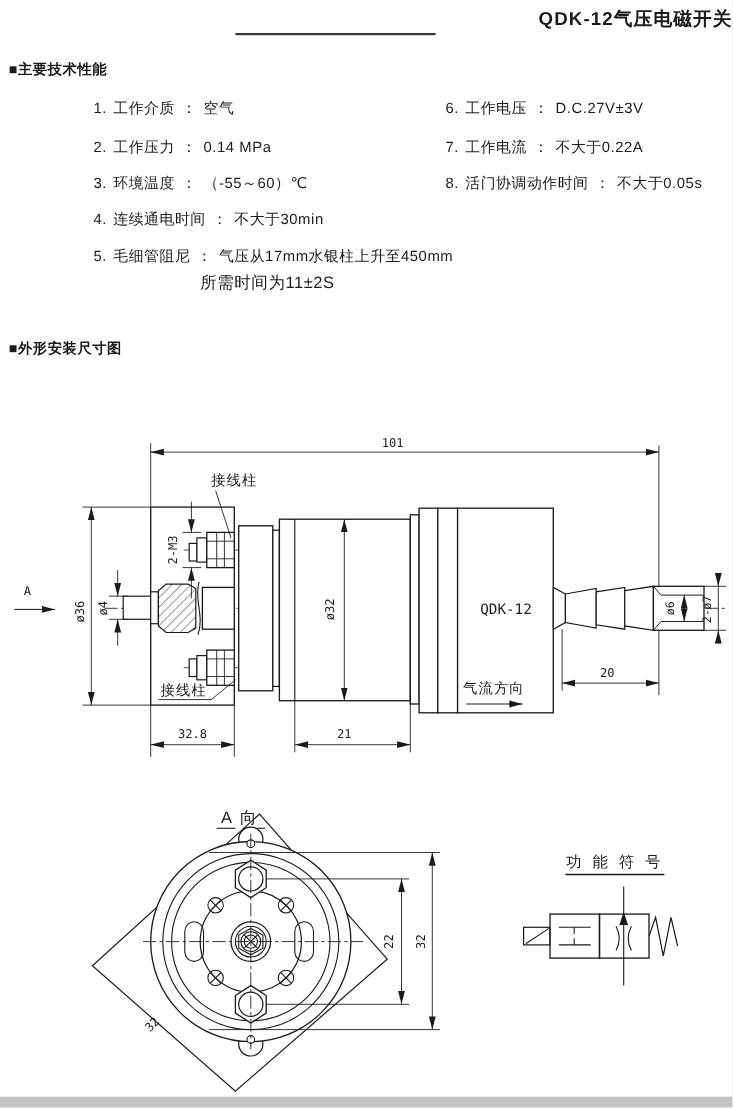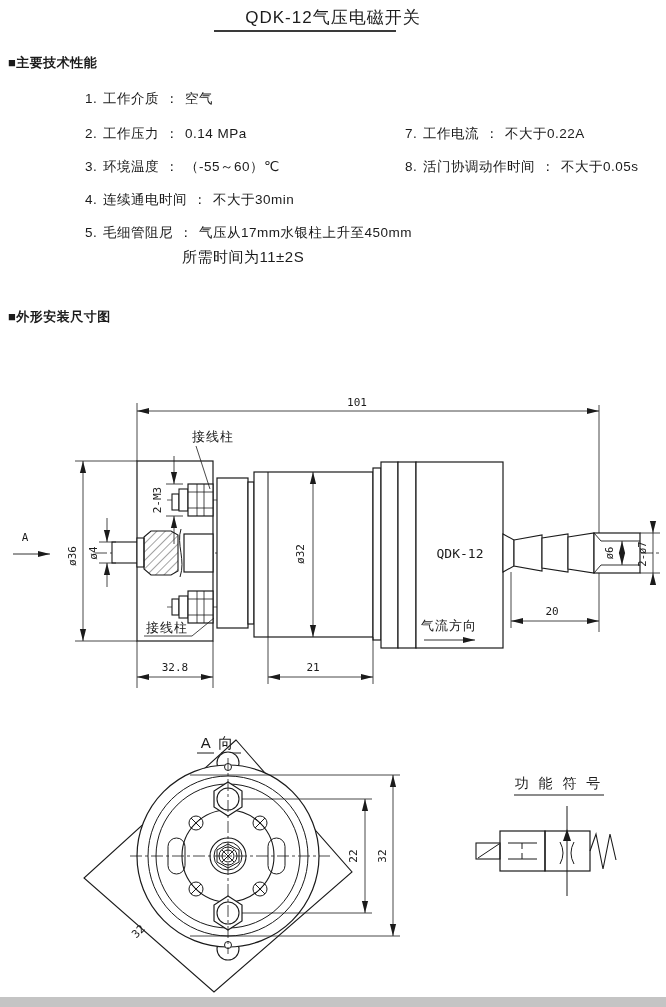--- a/index.html
+++ b/index.html
@@ -1,19 +1,19 @@
 <!DOCTYPE html>
 <html><head>
 <meta charset="utf-8">
 <style>
   html,body{margin:0;padding:0;background:#e8e8e8;}
   #page{position:relative;width:666px;height:1007px;background:#ffffff;overflow:hidden;
         font-family:"Liberation Sans","DejaVu Sans",sans-serif;color:#1b1b1b;}
   .abs{position:absolute;}
-  #doc-title{left:0;right:0;top:6px;text-align:center;font-size:17px;letter-spacing:1px;font-weight:400;}
+  #doc-title{left:0;right:0;top:6px;text-align:right;font-size:17px;letter-spacing:1px;font-weight:700;}
   #title-underline{left:214px;top:30px;width:182px;height:2px;background:#3a3a3a;}
   .section-heading{left:8px;font-size:13px;font-weight:bold;letter-spacing:0.5px;}
   #specs-heading{top:54px;}
   #outline-heading{top:308px;}
   .spec-row{position:absolute;font-size:13.5px;white-space:nowrap;letter-spacing:0.5px;}
   .spec-row .no{display:inline-block;min-width:18px;}
   .spec-row .col{margin:0 6px 0 6px;}
   .col-left{left:85px;}
   .col-right{left:405px;}
   #spec-continuation{left:182px;top:248px;font-size:15px;letter-spacing:0.5px;}
@@ -37,20 +37,21 @@
 
   <div class="abs section-heading" id="specs-heading">■主要技术性能</div>
 
   <div class="spec-row col-left" style="top:90px"><span class="no">1.</span><span class="lbl">工作介质</span><span class="col">：</span><span class="val">空气</span></div>
   <div class="spec-row col-left" style="top:125px"><span class="no">2.</span><span class="lbl">工作压力</span><span class="col">：</span><span class="val">0.14 MPa</span></div>
   <div class="spec-row col-left" style="top:158px"><span class="no">3.</span><span class="lbl">环境温度</span><span class="col">：</span><span class="val">（-55～60）℃</span></div>
   <div class="spec-row col-left" style="top:191px"><span class="no">4.</span><span class="lbl">连续通电时间</span><span class="col">：</span><span class="val">不大于30min</span></div>
   <div class="spec-row col-left" style="top:224px"><span class="no">5.</span><span class="lbl">毛细管阻尼</span><span class="col">：</span><span class="val">气压从17mm水银柱上升至450mm</span></div>
   <div class="abs" id="spec-continuation">所需时间为11±2S</div>
 
+  <div class="spec-row col-right" style="top:90px"><span class="no">6.</span><span class="lbl">工作电压</span><span class="col">：</span><span class="val">D.C.27V±3V</span></div>
   <div class="spec-row col-right" style="top:125px"><span class="no">7.</span><span class="lbl">工作电流</span><span class="col">：</span><span class="val">不大于0.22A</span></div>
   <div class="spec-row col-right" style="top:158px"><span class="no">8.</span><span class="lbl">活门协调动作时间</span><span class="col">：</span><span class="val">不大于0.05s</span></div>
 
   <div class="abs section-heading" id="outline-heading">■外形安装尺寸图</div>
 
   <svg id="drawing-svg" class="abs" viewBox="0 0 666 1007" stroke="#1b1b1b" fill="none" stroke-width="1.1">
     <defs>
       <marker id="ar" viewBox="0 0 12 8" markerWidth="12" markerHeight="8" refX="12" refY="4" orient="auto-start-reverse" markerUnits="userSpaceOnUse">
         <path d="M0,0.9 L12,4 L0,7.1 Z" fill="#1b1b1b" stroke="none"></path>
       </marker>

